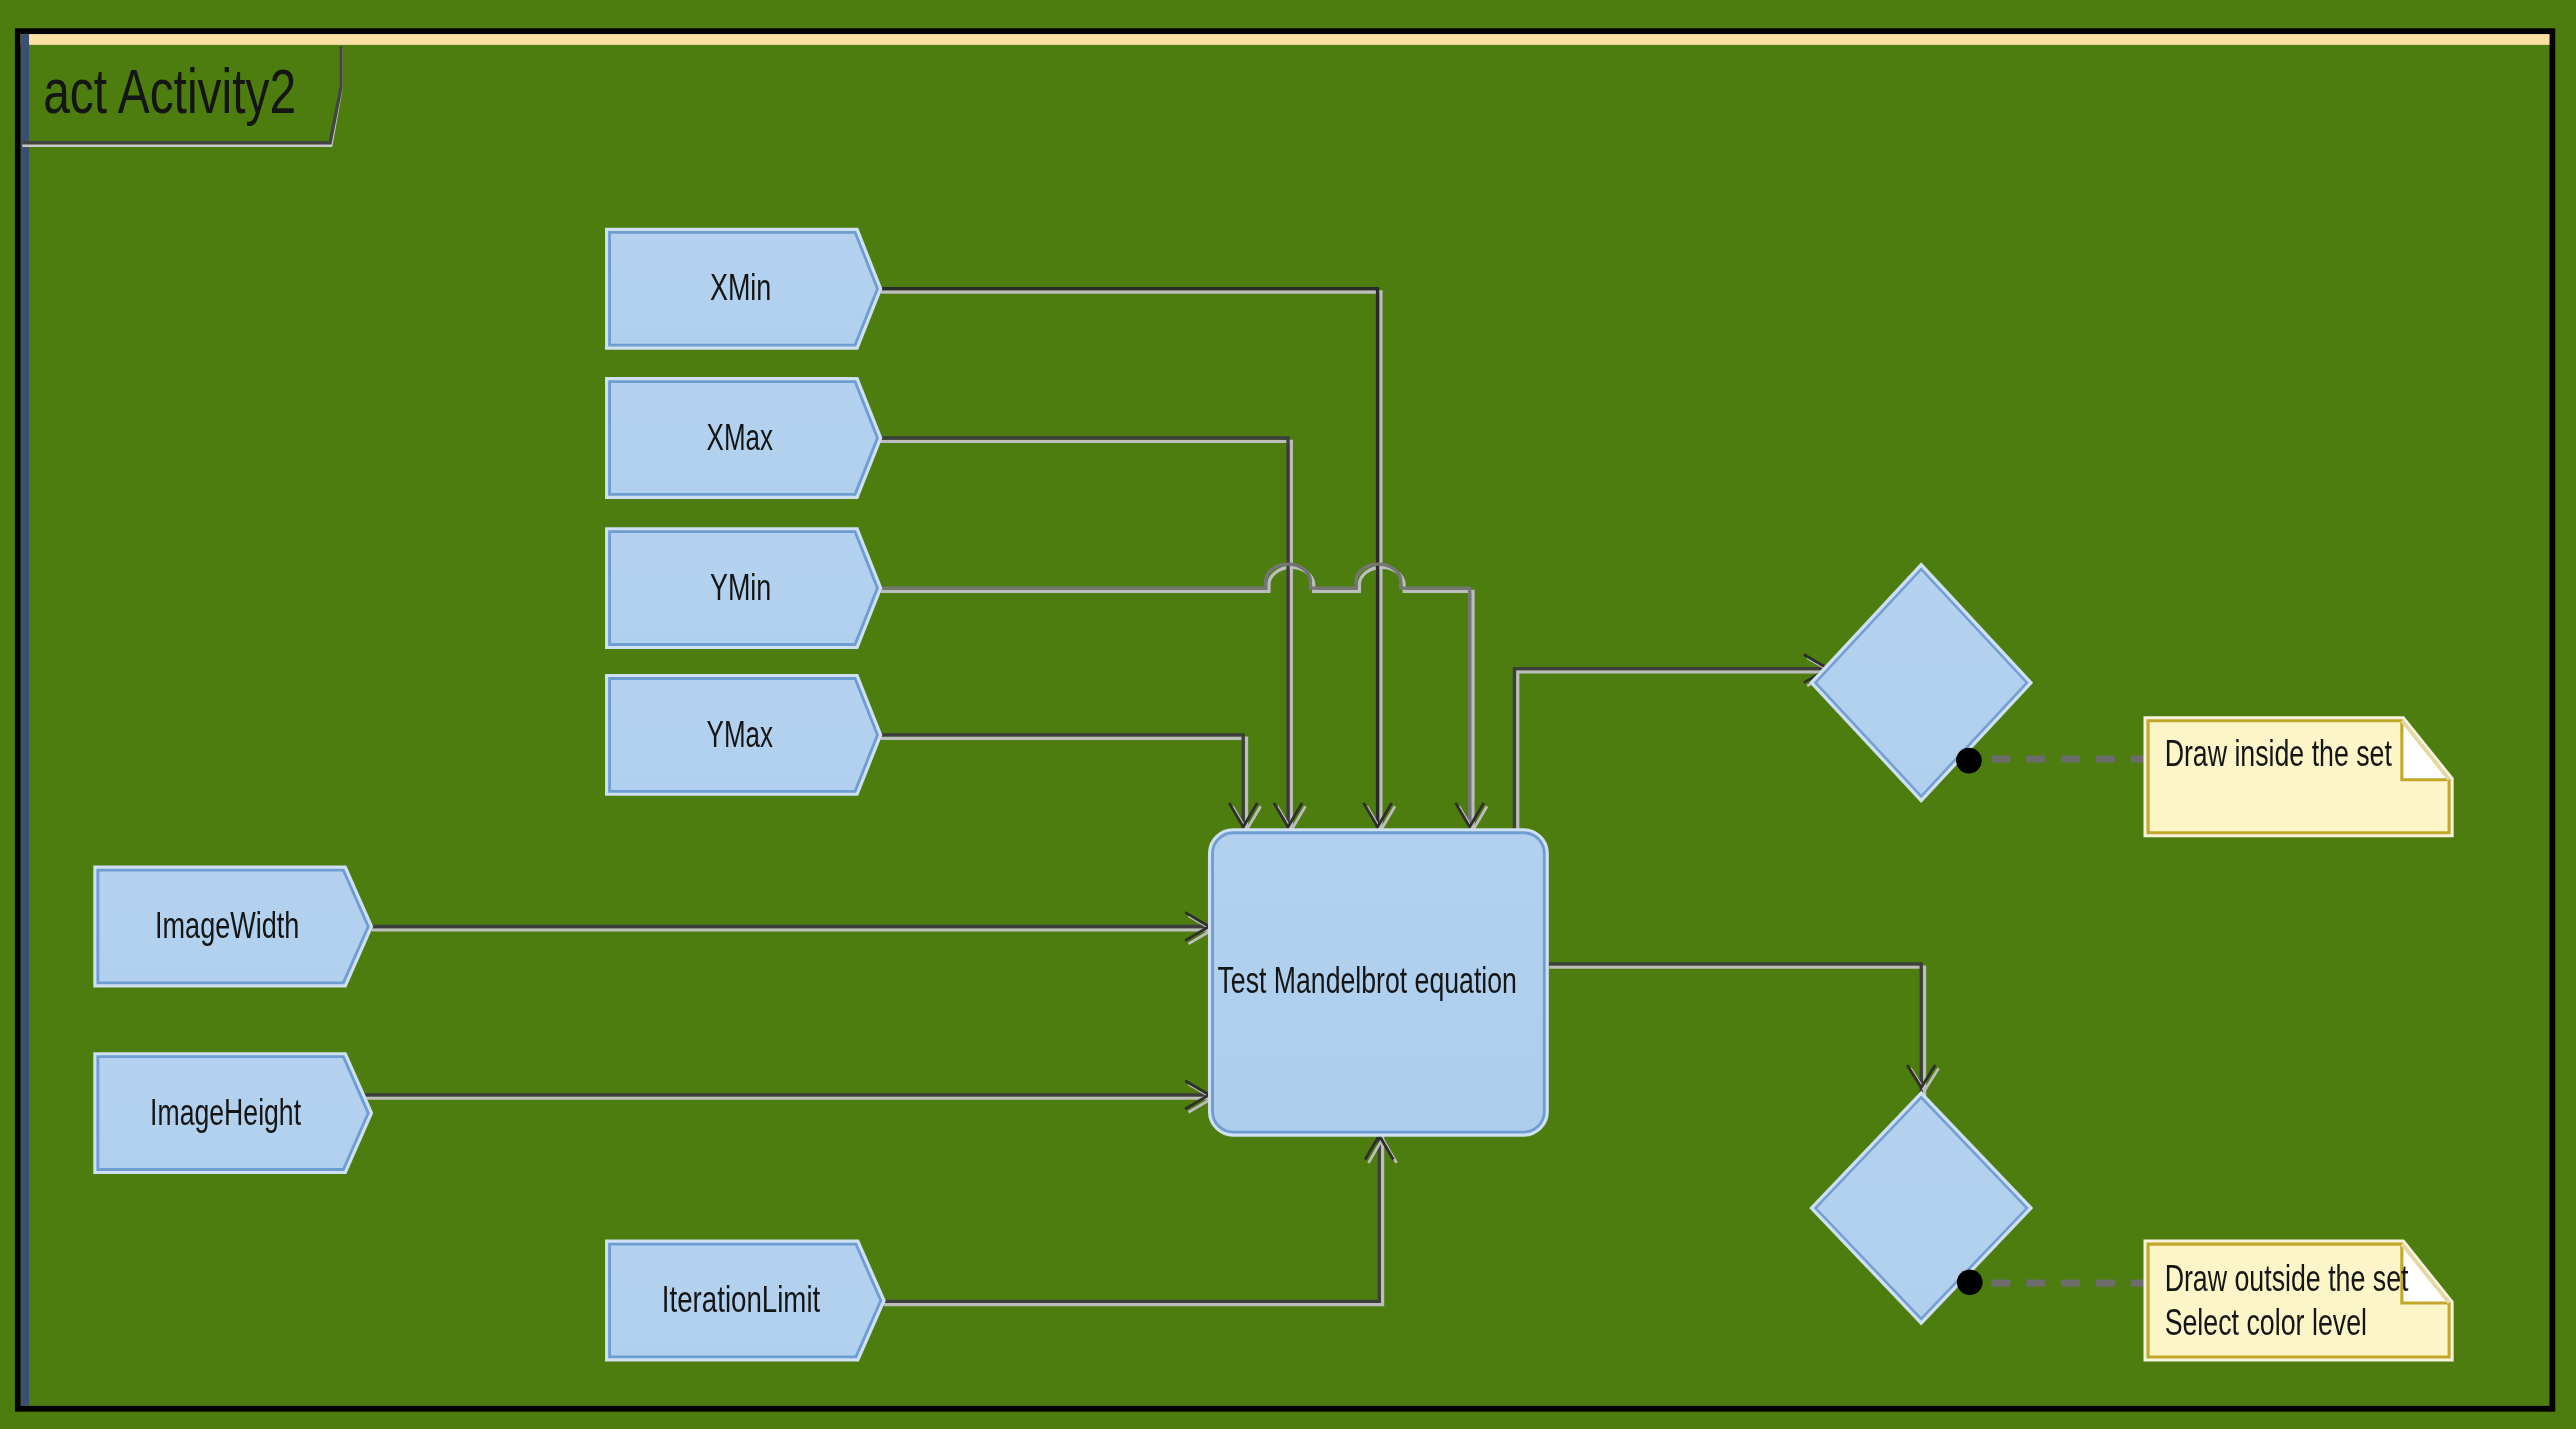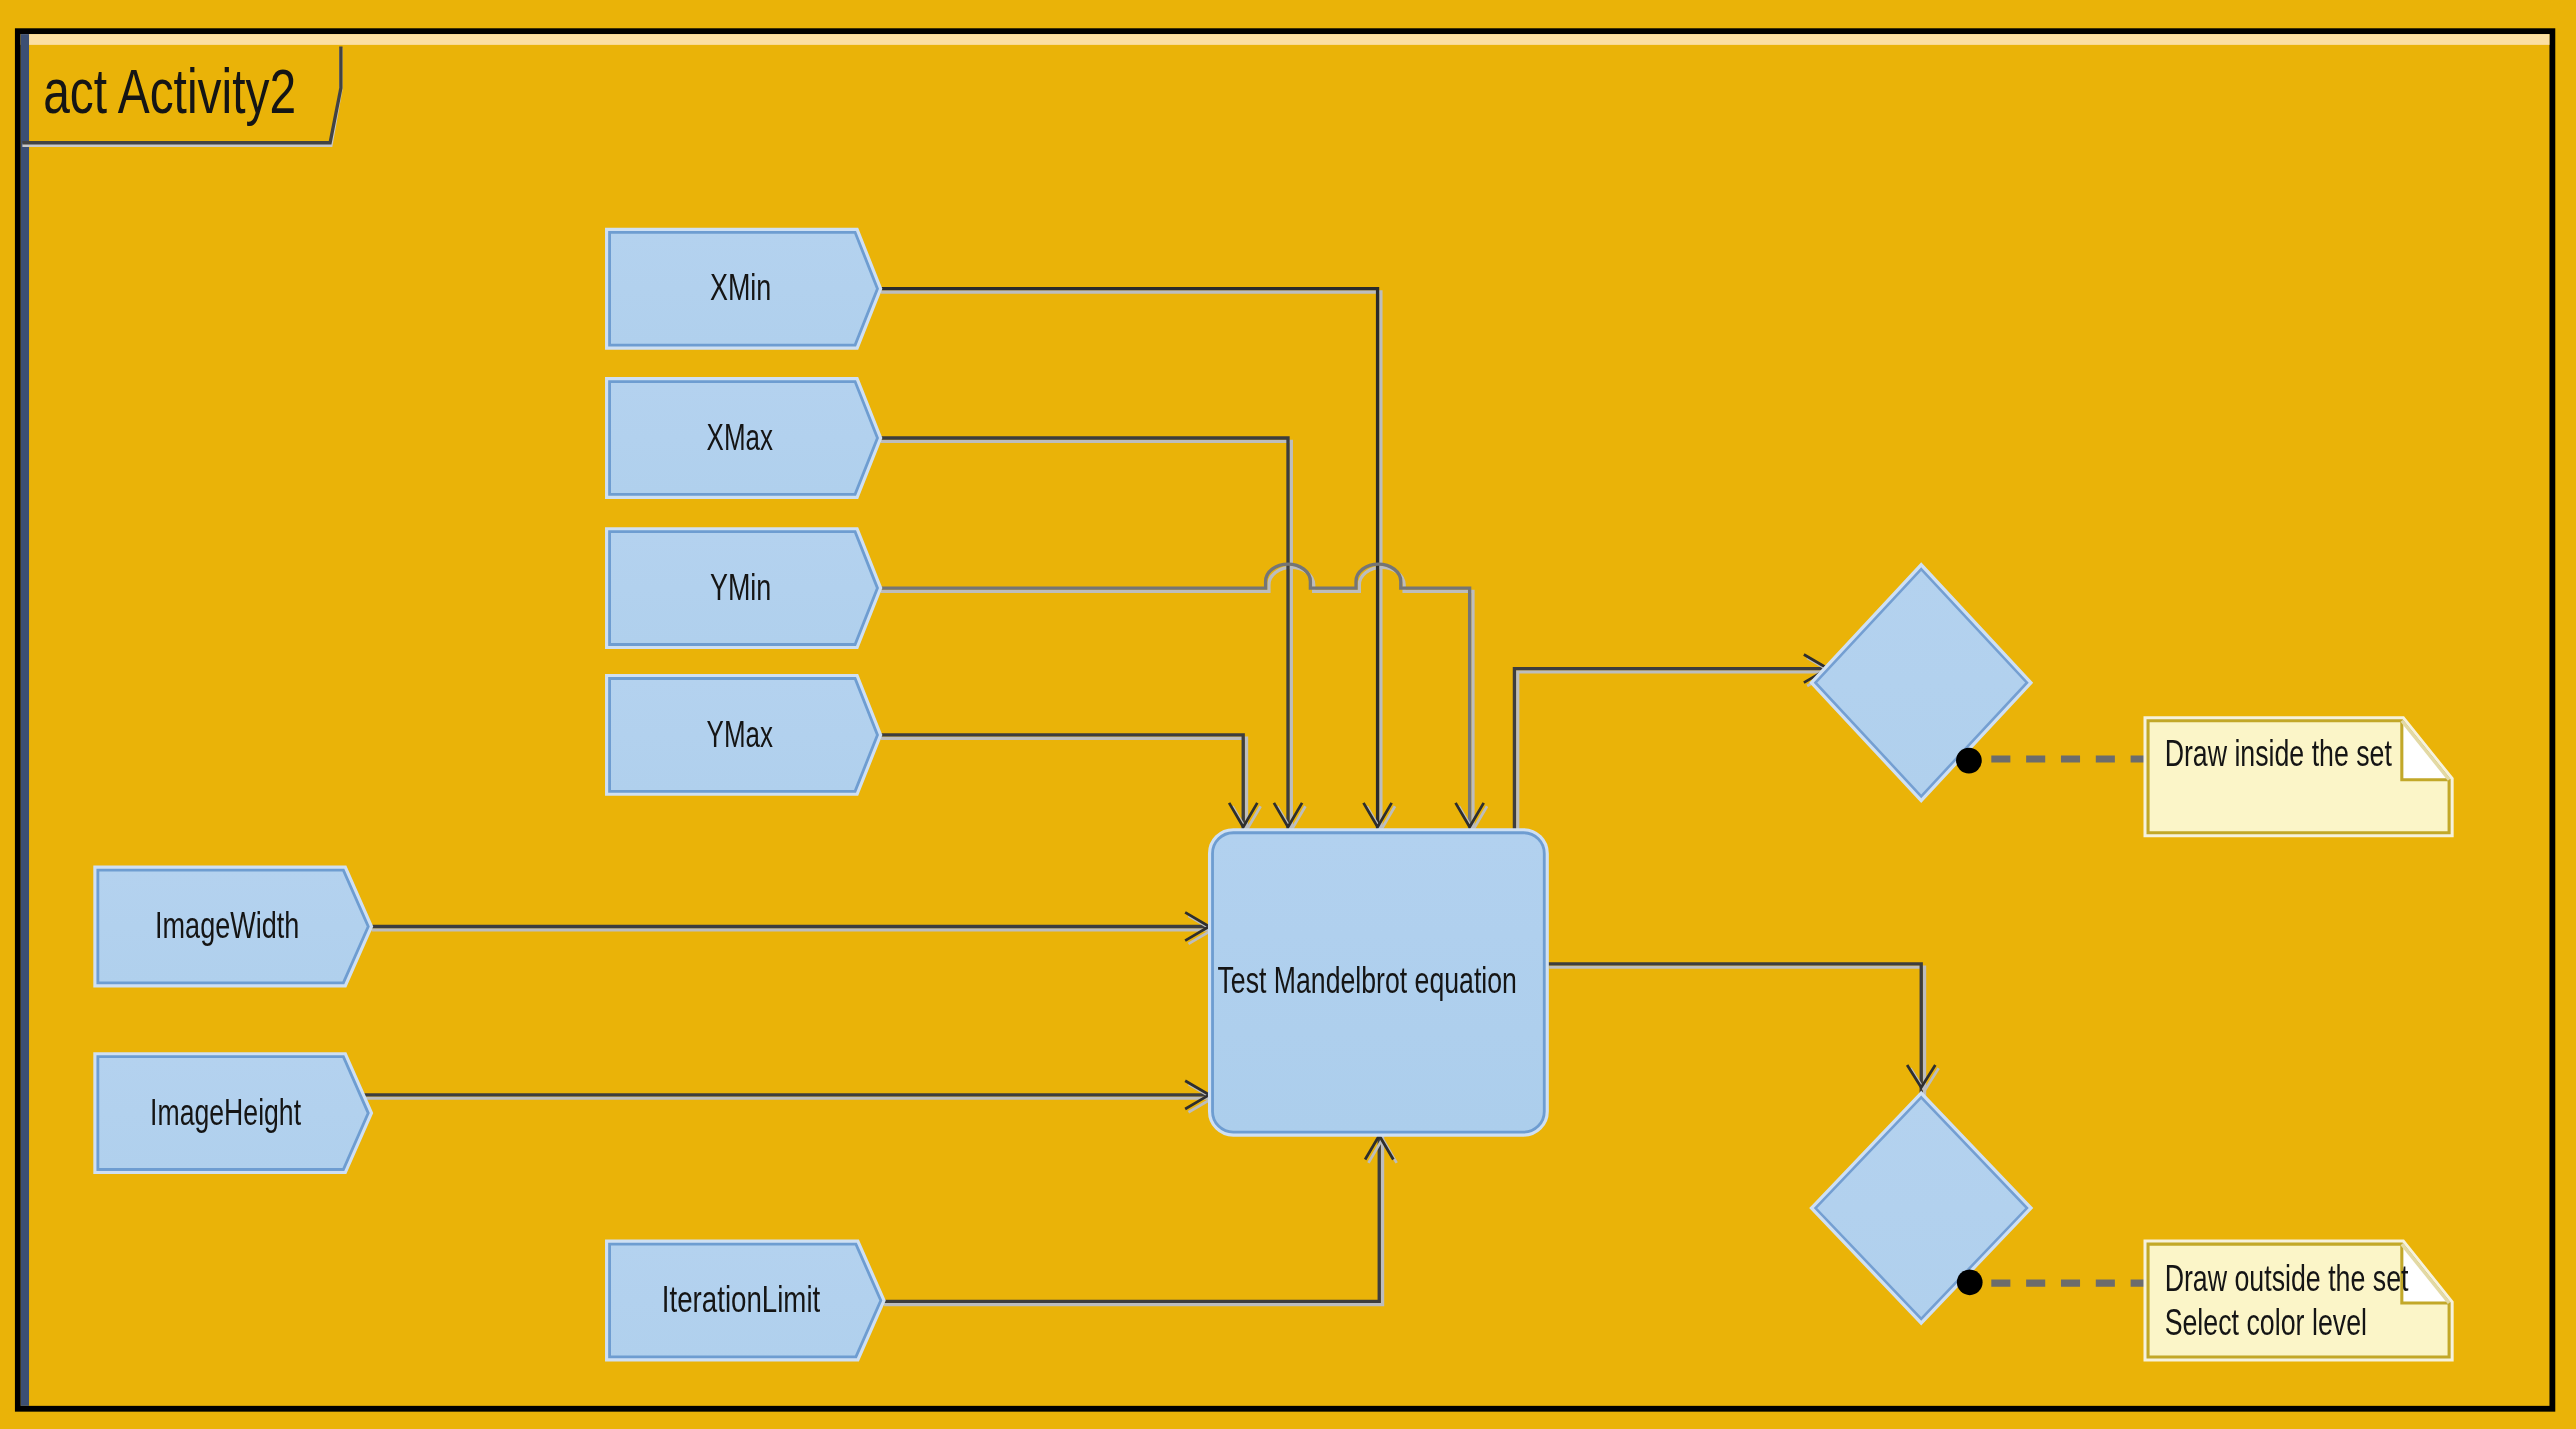--- a/index.html
+++ b/index.html
@@ -1,19 +1,19 @@
 <!DOCTYPE html>
 <html style="font-size:13.3px"><head>
 <meta charset="utf-8">
 <title>act Activity2</title>
 <style>
   html,body{margin:0;padding:0;background:#ffffff;}
   body{width:2576px;height:1430px;overflow:hidden;
        font-family:"Liberation Sans",sans-serif;}
-  #stage{position:relative;width:2576px;height:1430px;background:#eab308;}
+  #stage{position:relative;width:2576px;height:1430px;background:#4d7c0f;}
   svg.layer{position:absolute;left:0;top:0;display:block;}
   text{font-family:"Liberation Sans",sans-serif;fill:#151515;
        font-size:44px;}
   text.title{font-size:75px;}
 </style>
 </head>
 <body>
 
 <div id="stage">
 <svg class="layer" width="2576" height="1430" viewBox="0 0 3106 1724">

